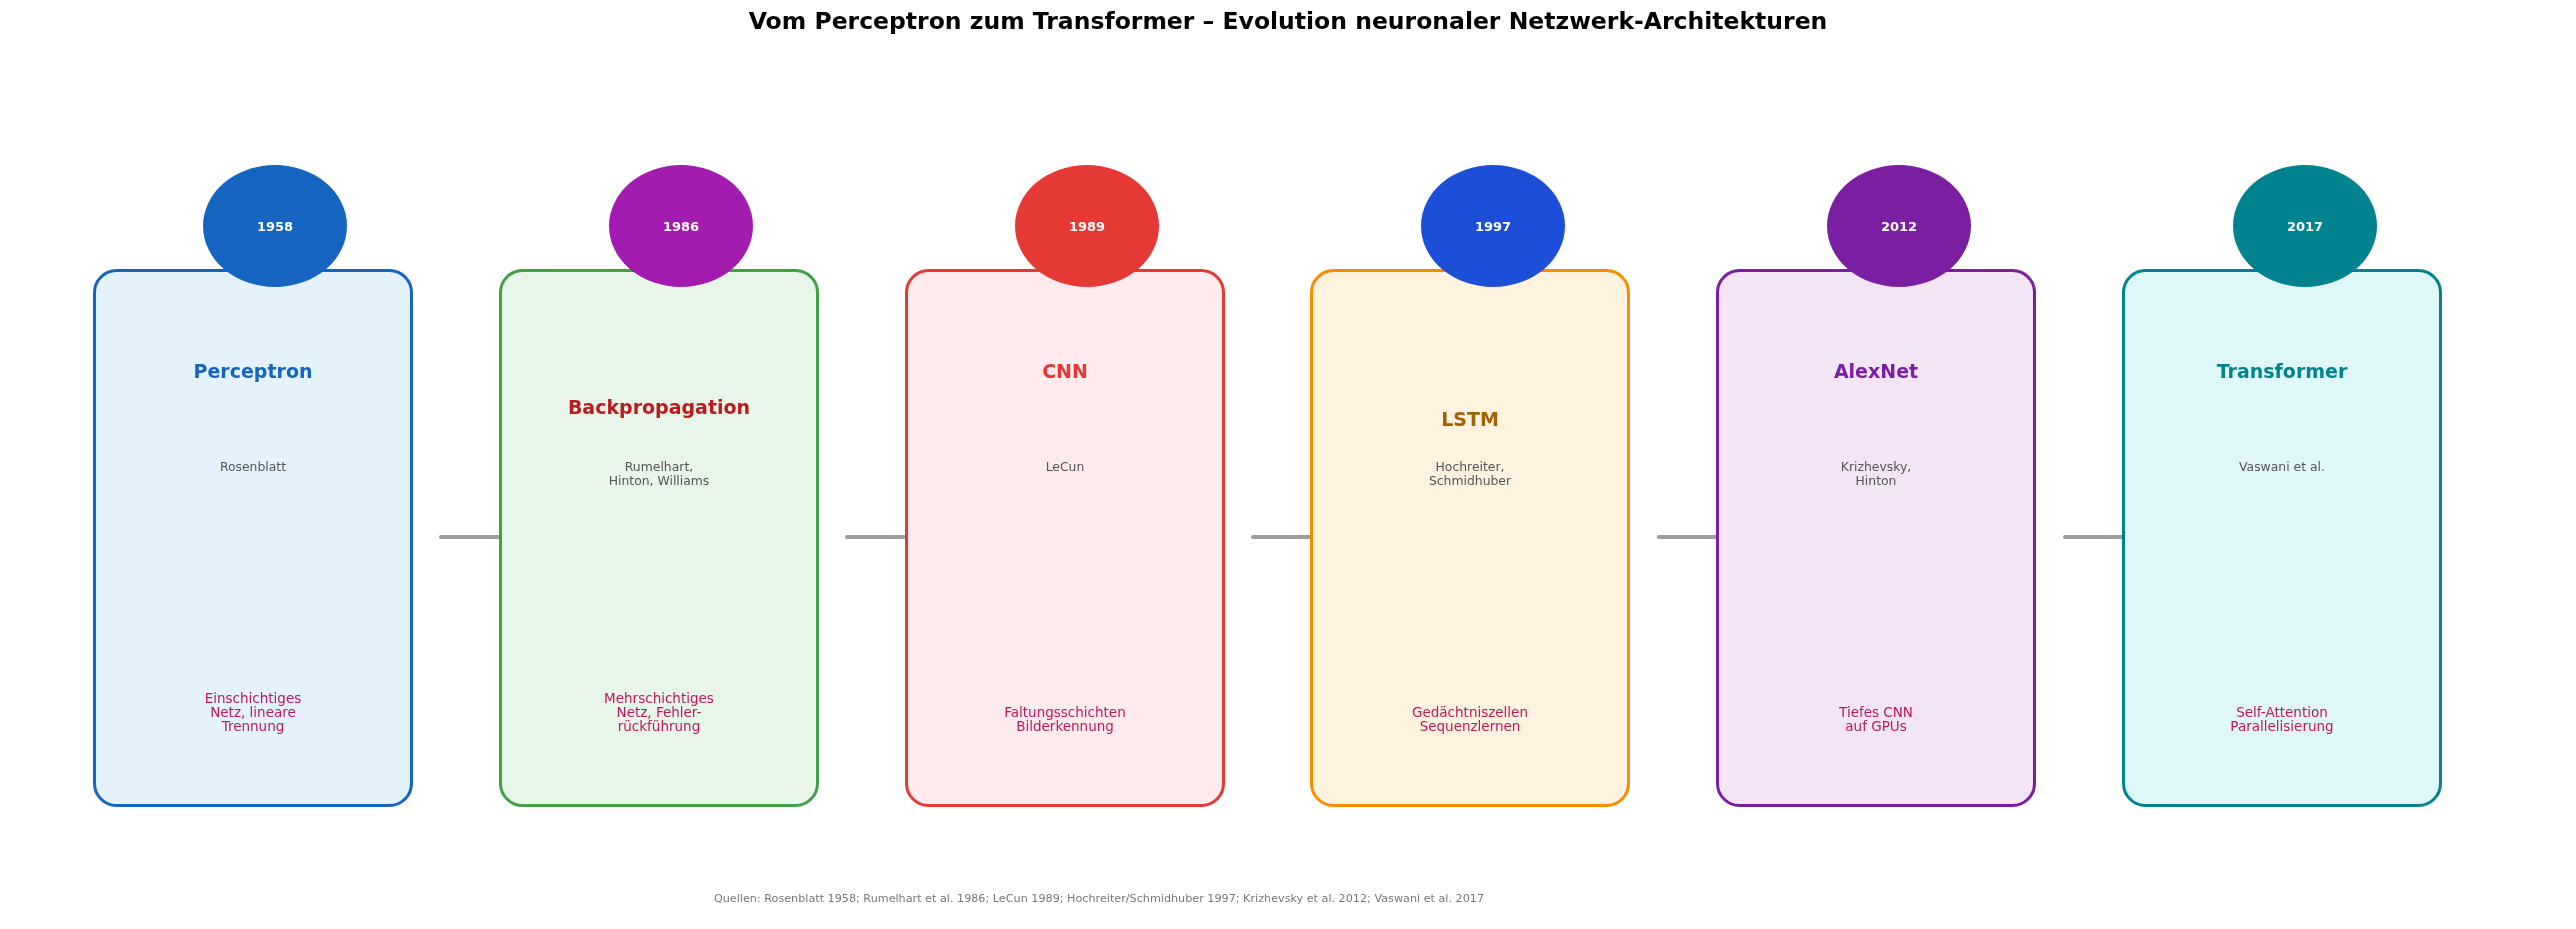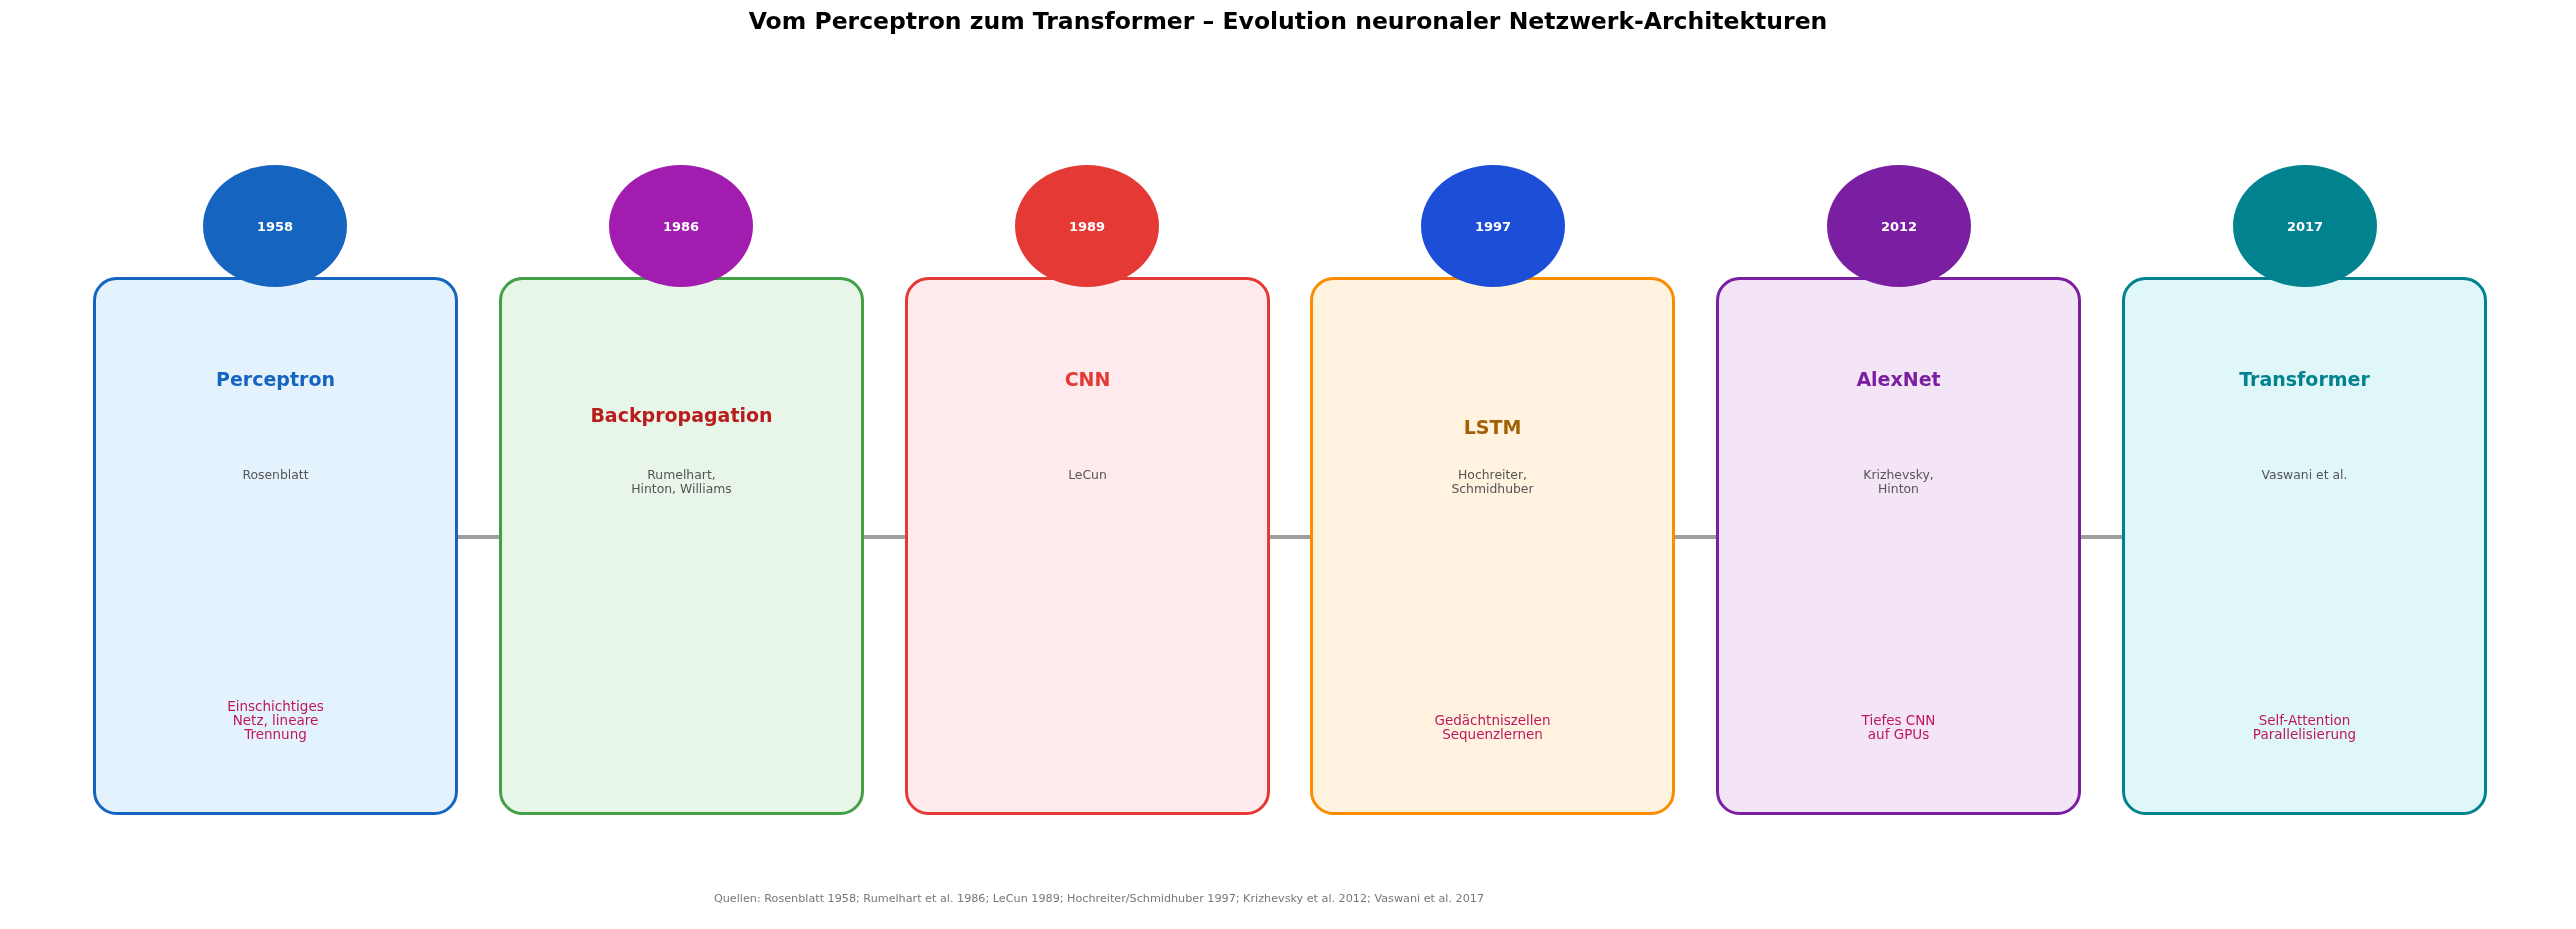--- a/index.html
+++ b/index.html
@@ -1,21 +1,21 @@
 <!DOCTYPE html>
 <html style="font-size:9.4px"><head>
   <meta charset="utf-8">
   <style>
     html, body { margin: 0; padding: 0; background: #ffffff; }
     body { width: 2576px; height: 929px; position: relative; overflow: hidden;
            font-family: "DejaVu Sans", sans-serif; }
     .title { position: absolute; left: 0; top: 7px; width: 2576px; text-align: center;
              font-size: 23.5px; font-weight: bold; color: #000000; }
     .connector { position: absolute; height: 3.5px; background: #9e9e9e; border-radius: 1.8px; z-index: 1; }
-    .card { position: absolute; top: 277px; width: 365px; height: 538px; box-sizing: border-box;
+    .card { position: absolute; top: 269px; width: 320px; height: 538px; box-sizing: border-box;
             border: 3.5px solid; border-radius: 23.5px; z-index: 2; }
     .year-badge { position: absolute; top: 165px; width: 144px; height: 122px; border-radius: 50%;
                   z-index: 3; display: flex; align-items: center; justify-content: center;
                   color: #ffffff; font-size: 13px; font-weight: bold; }
     .card-title { position: absolute; left: 0; width: 100%; top: 88px; text-align: center;
                   font-size: 19px; font-weight: bold; }
     .card-authors { position: absolute; left: 0; width: 100%; top: 188px; text-align: center;
                     font-size: 12.4px; line-height: 14px; color: #555555; white-space: pre-line; }
     .card-desc { position: absolute; left: 0; width: 100%; text-align: center;
                  font-size: 13.5px; line-height: 14px; color: #be185d; white-space: pre-line; }
@@ -39,26 +39,31 @@
   <div class="card-desc" style="top:419px;">Einschichtiges
 Netz, lineare
 Trennung</div>
 </div>
 <div class="year-badge" style="left: 203px; background: rgb(21, 101, 192);">1958</div>
 
 <div class="card" style="left: 499px; border-color: rgb(67, 160, 71); background: rgb(232, 245, 233);">
   <div class="card-title" style="color: #b91c1c; margin-top: 36px;">Backpropagation</div>
   <div class="card-authors">Rumelhart,
 Hinton, Williams</div>
+  <div class="card-desc" style="top:419px;">Mehrschichtiges
+Netz, Fehler-
+rückführung</div>
 </div>
 <div class="year-badge" style="left: 609px; background: #a21caf;">1986</div>
 
 <div class="card" style="left: 905px; border-color: rgb(229, 57, 53); background: rgb(255, 235, 238);">
   <div class="card-title" style="color: rgb(229, 57, 53);">CNN</div>
   <div class="card-authors">LeCun</div>
+  <div class="card-desc" style="top:433px;">Faltungsschichten
+Bilderkennung</div>
 </div>
 <div class="year-badge" style="left: 1015px; background: rgb(229, 57, 53);">1989</div>
 
 <div class="card" style="left: 1310px; border-color: rgb(251, 140, 0); background: rgb(255, 243, 224);">
   <div class="card-title" style="color: #a16207; margin-top: 48px;">LSTM</div>
   <div class="card-authors">Hochreiter,
 Schmidhuber</div>
   <div class="card-desc" style="top:433px;">Gedächtniszellen
 Sequenzlernen</div>
 </div>

